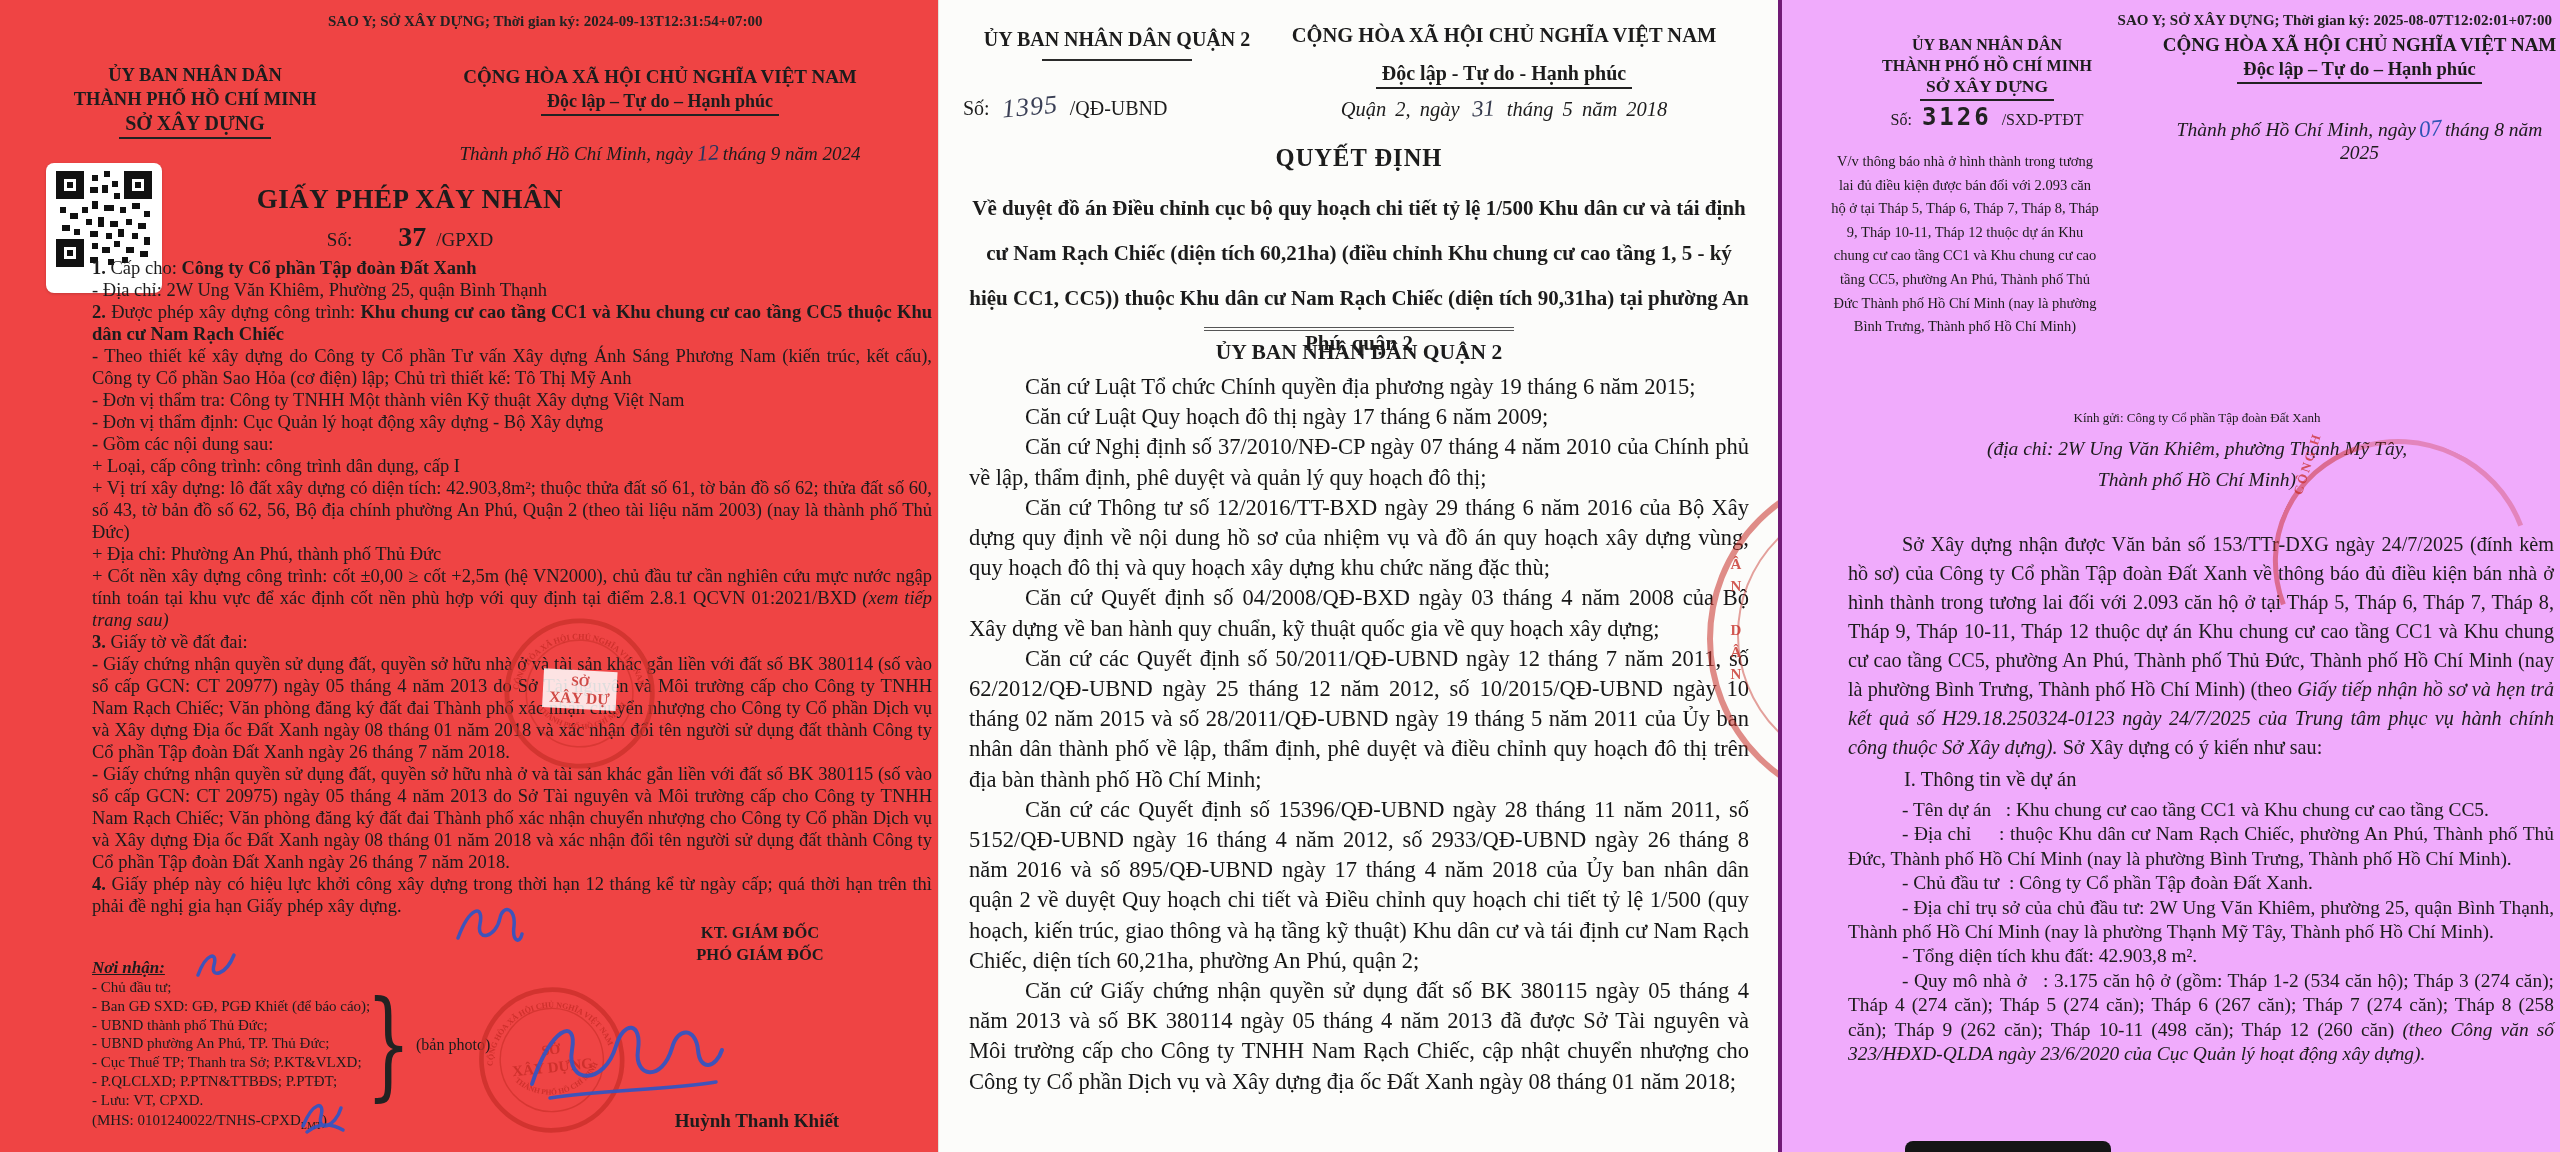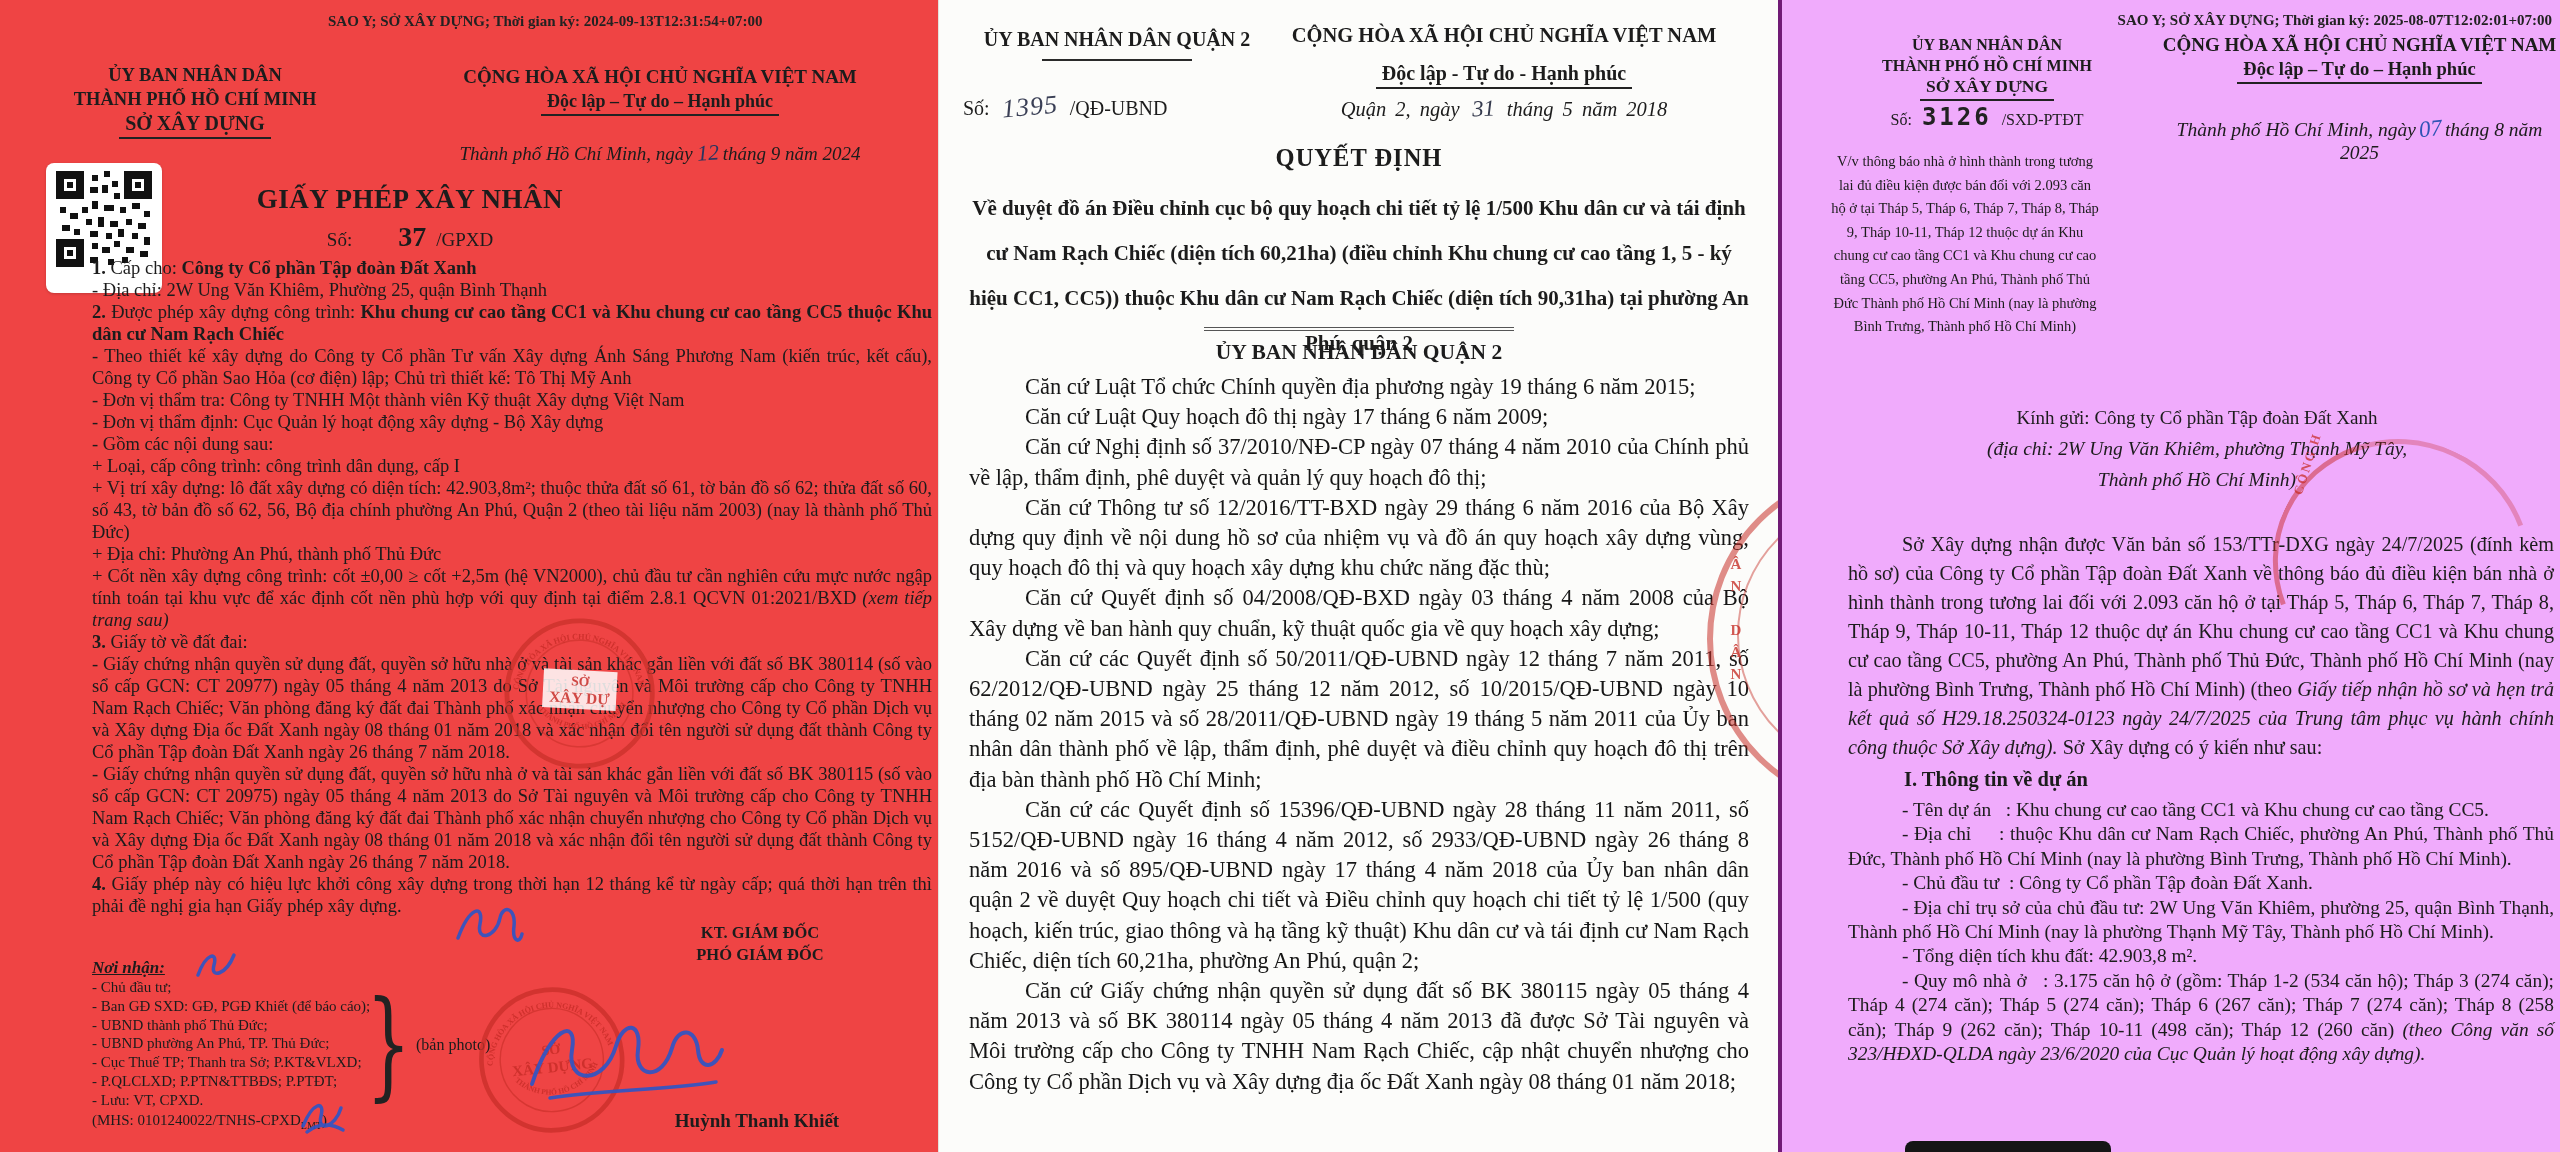--- a/index.html
+++ b/index.html
@@ -63,24 +63,24 @@
   .issuer3{left:50px;top:34px;width:310px;font-weight:bold;font-size:16px;line-height:21px;}
   .issuer3 .l3{font-size:17.5px;}
   .num3{left:30px;top:103px;width:350px;font-size:16px;}
   .num3 .val{font-family:"DejaVu Sans Mono",monospace;font-weight:bold;font-size:24px;letter-spacing:3px;margin:0 10px;color:#222;}
   .subj3{left:48px;top:150px;width:270px;font-size:14.5px;line-height:23.6px;}
   .rep3{left:380px;top:34px;width:395px;}
   .rep3 .l1{font-weight:bold;font-size:19px;}
   .rep3 .l2{font-weight:bold;font-size:18.5px;margin-top:3px;}
   .date3{left:380px;top:116px;width:395px;font-style:italic;font-size:19.5px;}
   .kg{left:175px;top:402px;width:480px;line-height:31px;}
-  .kg .l1{font-size:19px;}
+  .kg .l1{font-size:13px;}
   .kg .ad{font-style:italic;font-size:19.5px;}
   .intro3{left:66px;top:530px;width:706px;font-size:20.2px;line-height:29px;text-indent:54px;}
-  .head3{left:122px;top:768px;font-weight:bold;font-size:20.5px;}
+  .head3{left:122px;top:768px;font-weight:normal;font-size:20.5px;}
   .items3{left:66px;top:798px;width:706px;font-size:19.4px;line-height:24.4px;}
   .items3 p{text-indent:54px;}
   .bar3{left:123px;top:1141px;width:206px;height:11px;background:#151515;border-radius:8px 8px 0 0;}
   .stxt{fill:rgba(200,45,40,.85);font-weight:bold;}
 </style>
 </head>
 <body>
 
 <div class="page" id="page1">
   <div class="abs copynote" style="left:328px;top:13px;width:482px;">SAO Y; SỞ XÂY DỰNG; Thời gian ký: 2024-09-13T12:31:54+07:00</div>

